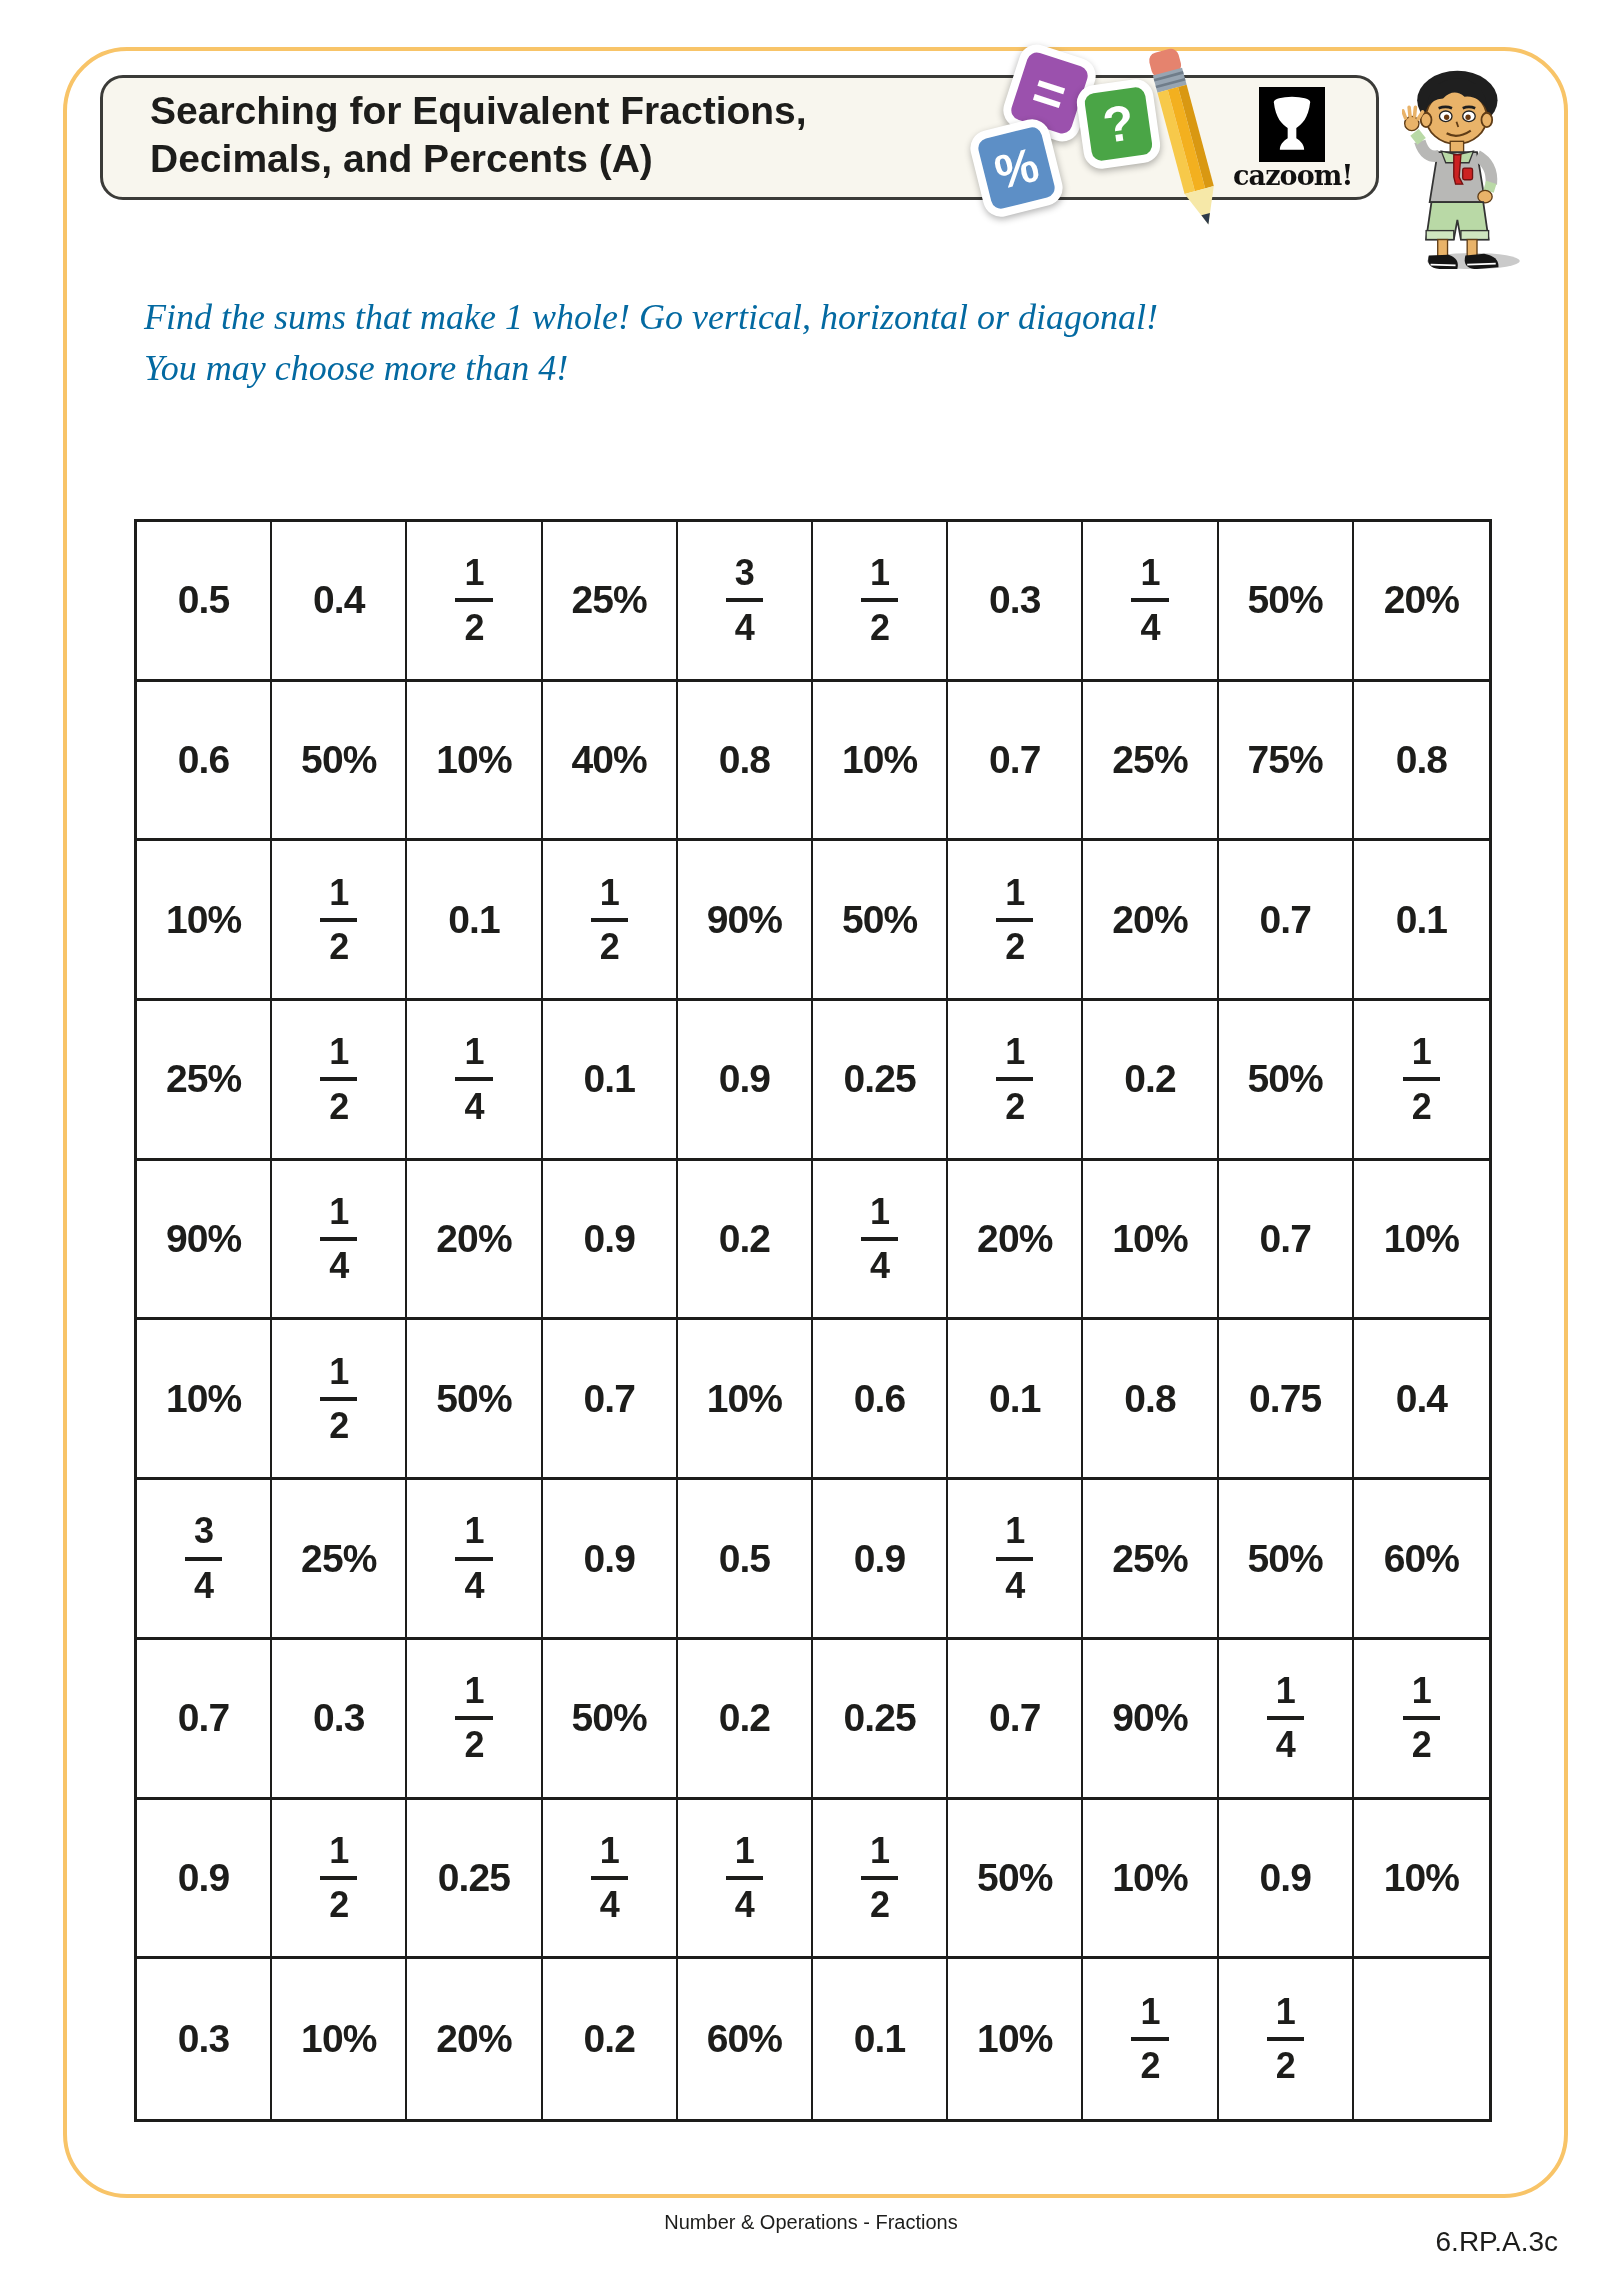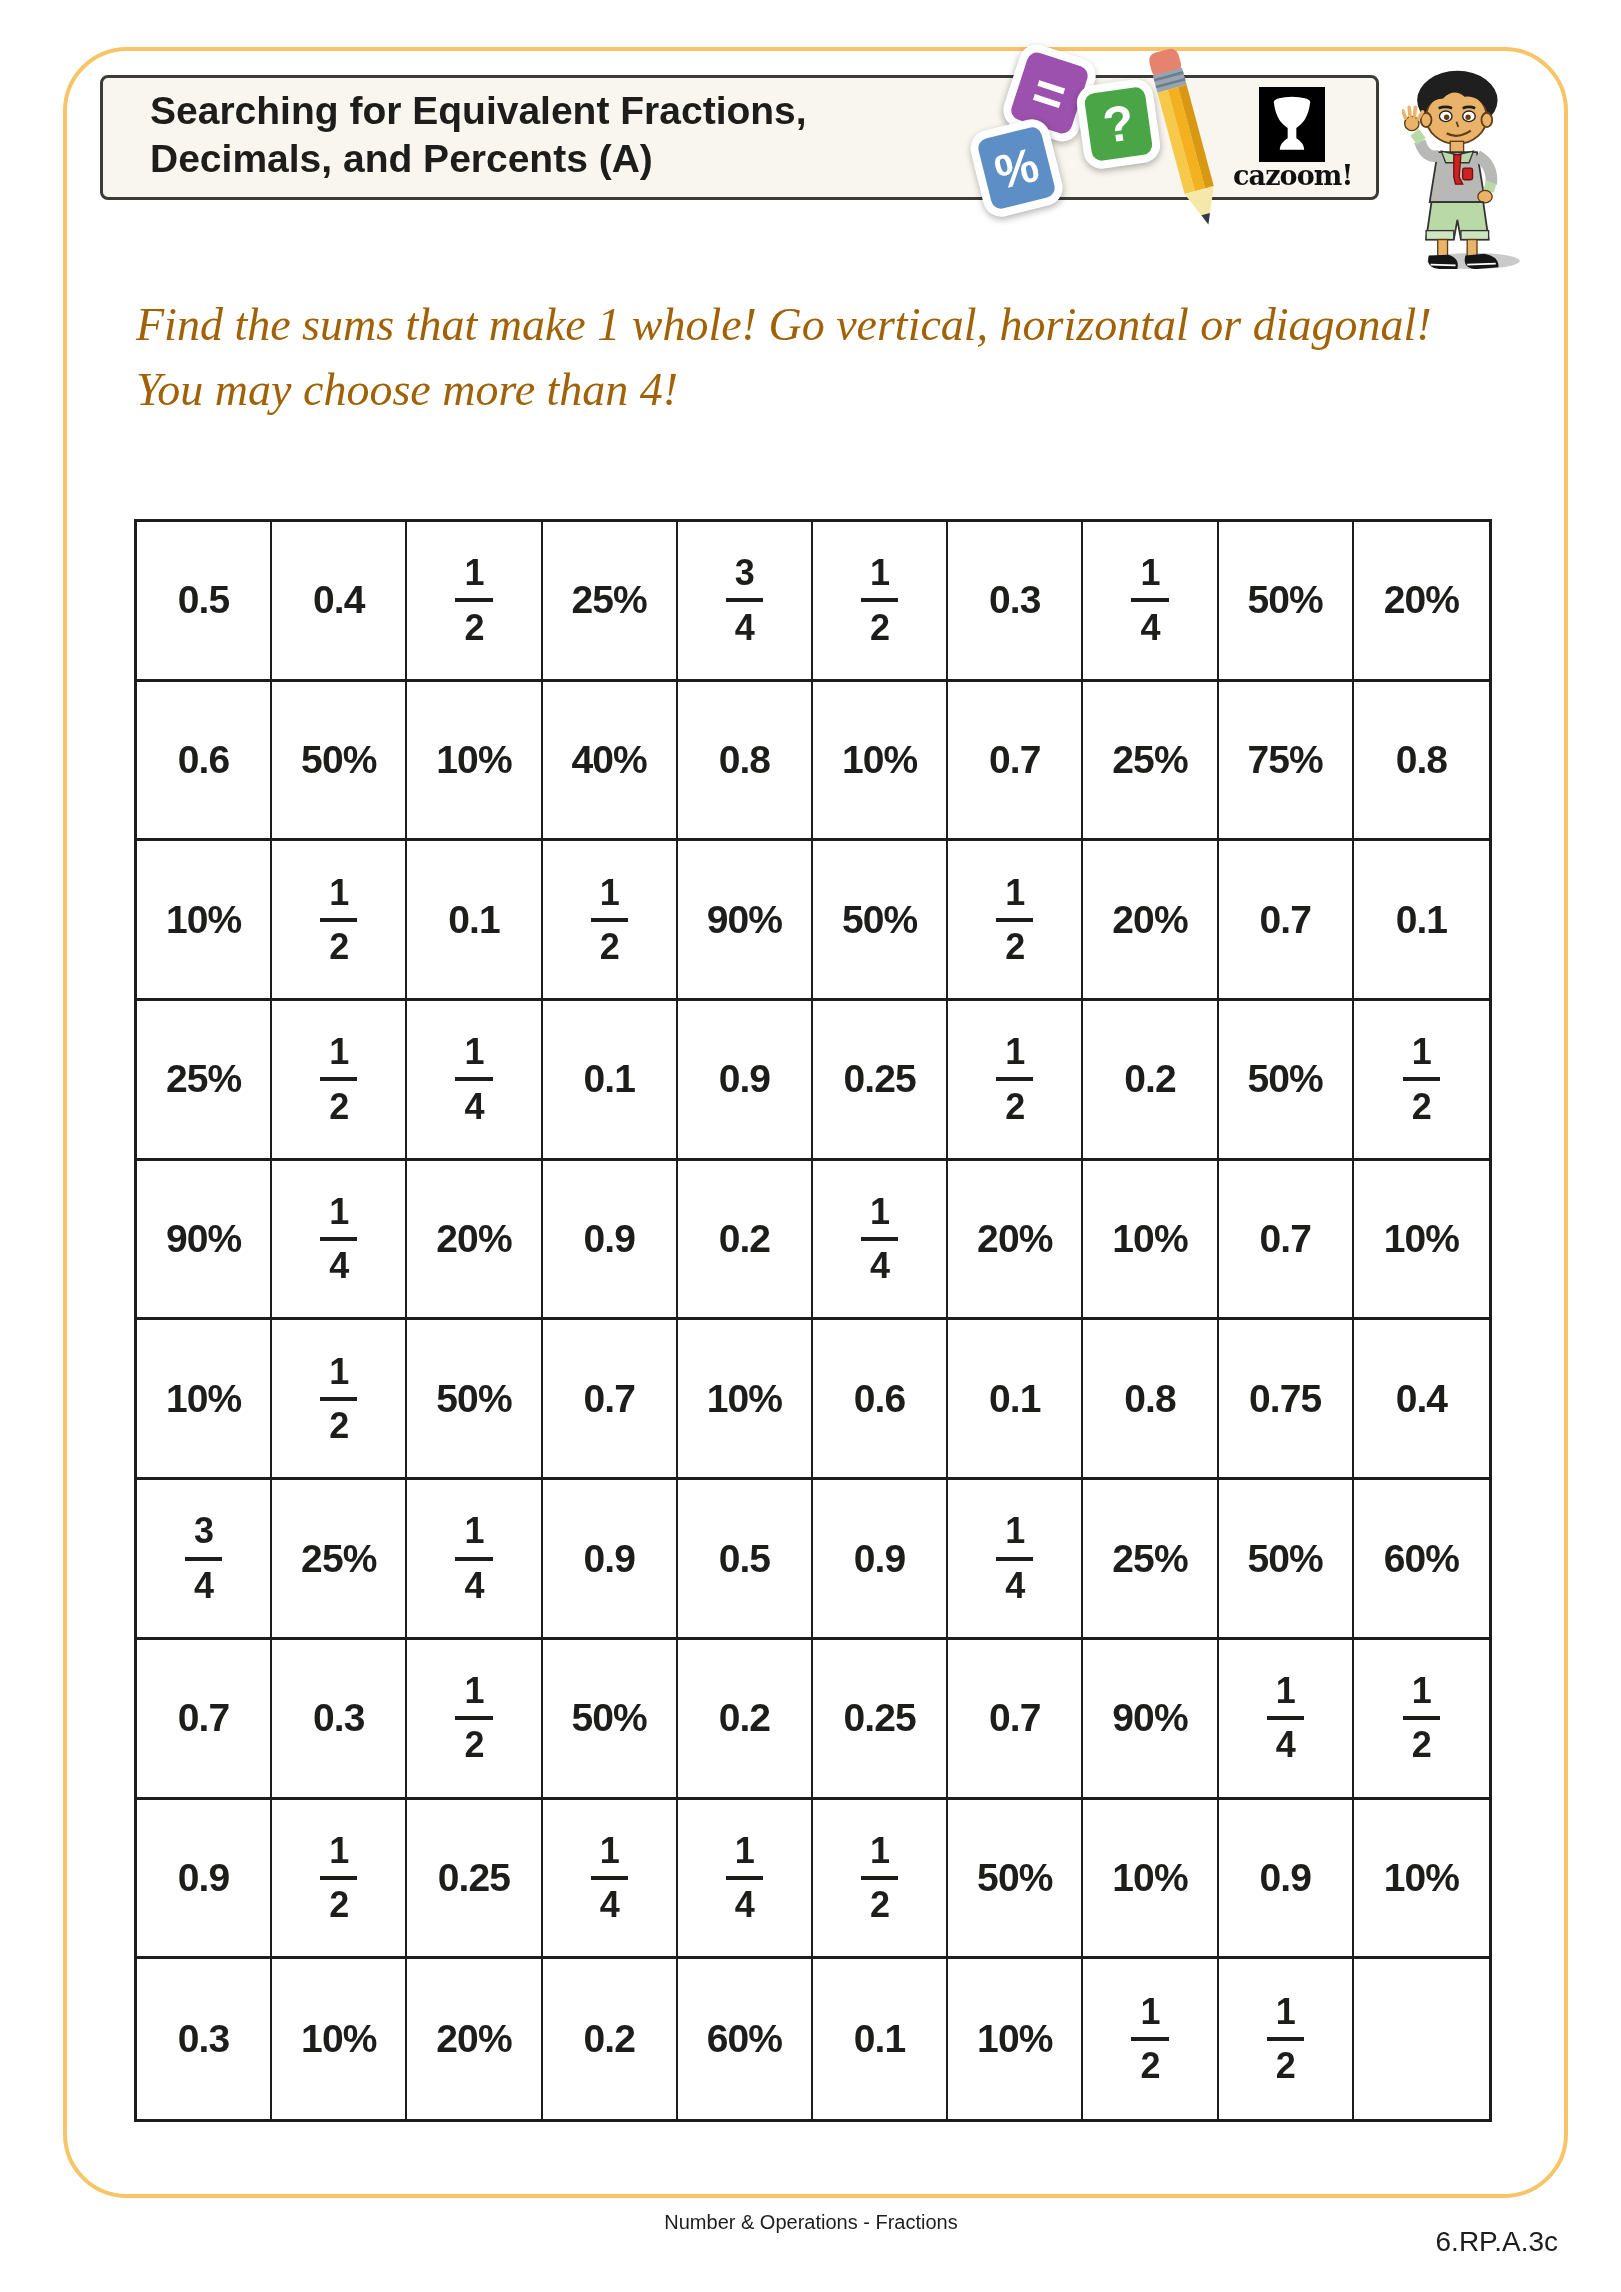--- a/index.html
+++ b/index.html
@@ -4,21 +4,21 @@
 <style>
   html,body{margin:0;padding:0;background:#ffffff;}
   .sheet{position:relative;width:1622px;height:2293px;background:#ffffff;
          font-family:"Liberation Sans",sans-serif;color:#1d1d1b;overflow:hidden;}
 
   .outer-border{position:absolute;left:63px;top:47px;width:1497px;height:2143px;
                 border:4.5px solid #f8c468;border-radius:64px;}
 
   
   .banner{position:absolute;left:100px;top:75px;width:1279px;height:125px;
-          background:#f8f6ee;border:3.6px solid #3b3b38;border-radius:8px;box-sizing:border-box;}
+          background:#f8f6ee;border:3.6px solid #3b3b38;border-radius:23px;box-sizing:border-box;}
   .title{position:absolute;left:47px;top:9px;margin:0;font-size:39px;font-weight:bold;
          line-height:1.22;color:#1d1d1b;}
   .logo{position:absolute;left:1130px;top:9px;width:118px;text-align:right;}
   .logo-box{width:66px;height:75px;background:#000;margin:0 auto;display:flex;
             align-items:center;justify-content:center;}
   .logo-text{font-family:"DejaVu Serif",serif;font-weight:bold;font-size:27px;
              color:#111;margin-top:-1.8px;letter-spacing:-0.9px;}
 
   
   .tile{position:absolute;display:flex;align-items:center;justify-content:center;
@@ -30,22 +30,22 @@
                  transform:rotate(-8deg);font-size:50px;z-index:4;}
   .tile-percent{left:976px;top:124px;width:81px;height:88px;background:#5d8fc6;
                 transform:rotate(-14deg);font-size:48px;z-index:3;}
 
   .pencil{position:absolute;left:1132px;top:48px;width:64px;height:192px;
           transform:rotate(-15deg);transform-origin:32px 10.7px;z-index:6;}
 
   .boy{position:absolute;left:1402px;top:64px;width:125px;height:210px;}
 
   
-  .instructions{position:absolute;left:136px;top:292px;font-family:"Liberation Serif",serif;
-                font-style:italic;font-size:46px;line-height:1.42;color:#a16207;}
+  .instructions{position:absolute;left:144px;top:292px;font-family:"Liberation Serif",serif;
+                font-style:italic;font-size:36px;line-height:1.42;color:#0369a1;}
 
   
   .grid{position:absolute;left:134px;top:471px;width:1358px;height:1603px;
         display:grid;grid-template-columns:repeat(10,1fr);grid-template-rows:repeat(10,1fr);
         border:3.6px solid #1d1d1b;box-sizing:border-box;background:#fff;margin-top:48px;}
   .cell{border-right:2.7px solid #1d1d1b;border-bottom:3.6px solid #1d1d1b;
         display:flex;align-items:center;justify-content:center;
         font-weight:bold;font-size:39px;letter-spacing:-0.9px;color:#1d1d1b;}
   .cell:nth-child(10n){border-right:none;}
   .cell:nth-child(n+91){border-bottom:none;}

